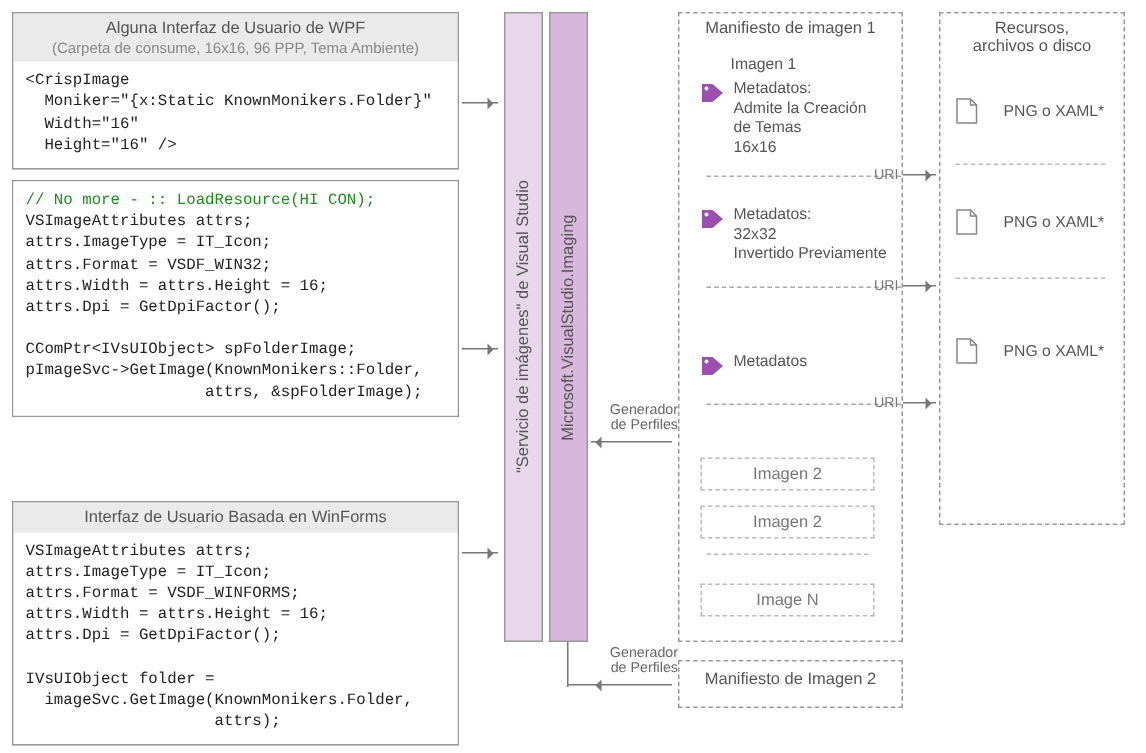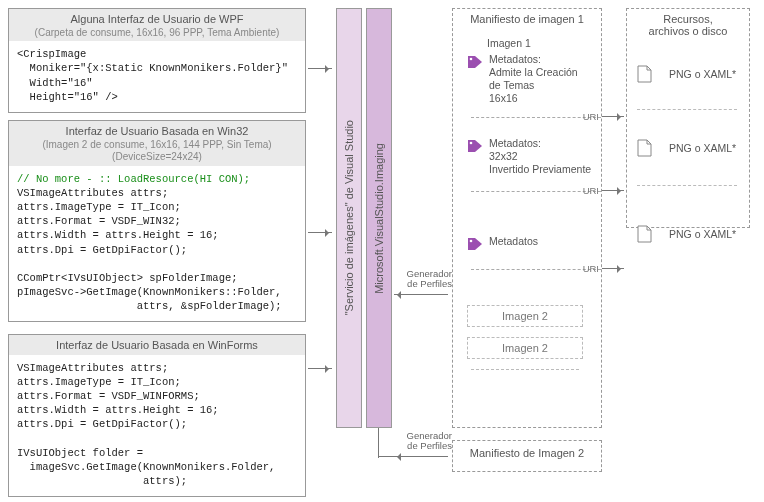--- a/index.html
+++ b/index.html
@@ -152,25 +152,20 @@
       <div class="t">Alguna Interfaz de Usuario de WPF</div>
       <div class="s">(Carpeta de consume, 16x16, 96 PPP, Tema Ambiente)</div>
     </div>
     <pre>&lt;CrispImage
   Moniker="{x:Static KnownMonikers.Folder}"
   Width="16"
   Height="16" /&gt;</pre>
   </div>
 
   <div class="codebox" style="left:0; top:112px; width:298px;">
-    <div class="hdr">
-      <div class="t">Interfaz de Usuario Basada en Win32</div>
-      <div class="s" style="white-space:pre-line">(Imagen 2 de consume, 16x16, 144 PPP, Sin Tema)
-(DeviceSize=24x24)</div>
-    </div>
     <pre><span class="cmt">// No more - :: LoadResource(HI CON);</span>
 <span>VSImageAttributes attrs;
 attrs.ImageType = IT_Icon;
 attrs.Format = VSDF_WIN32;
 attrs.Width = attrs.Height = 16;
 attrs.Dpi = GetDpiFactor();
 
 CComPtr&lt;IVsUIObject&gt; spFolderImage;
 pImageSvc-&gt;GetImage(KnownMonikers::Folder,
                    attrs, &amp;spFolderImage);</span></pre>
@@ -257,32 +252,33 @@
           </svg>
       </div>
       <div class="txt">Metadatos</div>
     </div>
     <div class="uri" style="top:260px;">
         <span>URI</span>
       </div>
 
     <div class="subimg" style="top:296px;">Imagen 2</div>
     <div class="subimg" style="top:328px;">Imagen 2</div>
+    <div class="subimg" style="top:380px;">Image N</div>
     <div style="position:absolute; left:18px; top:360px; width:108px; border-top:1px dashed #bbb;"></div>
   </div>
 
   <div class="dbox" style="left:444px; top:432px; width:150px; height:32px;">
     <div class="title" style="padding-top:6px;">Manifiesto de Imagen 2</div>
   </div>
 
   <div class="arrow" style="left:594px; top:108px; width:22px;"></div>
   <div class="arrow" style="left:594px; top:182px; width:22px;"></div>
   <div class="arrow" style="left:594px; top:260px; width:22px;"></div>
 
-  <div class="dbox" style="left:618px; top:0; width:124px; height:220px;">
+  <div class="dbox" style="left:618px; top:0; width:124px; height:342px;">
     <div class="title" style="white-space:pre-line">Recursos,
 archivos o disco</div>
 
     <div class="resitem" style="top:56px;">
       <div class="fileicon">
         <svg viewBox="0 0 15 18">
             <path d="M1 1 H10 L14 5 V17 H1 Z" fill="#fff" stroke="#888" stroke-width="1"></path>
             <path d="M10 1 V5 H14" fill="none" stroke="#888" stroke-width="1"></path>
           </svg>
       </div>

